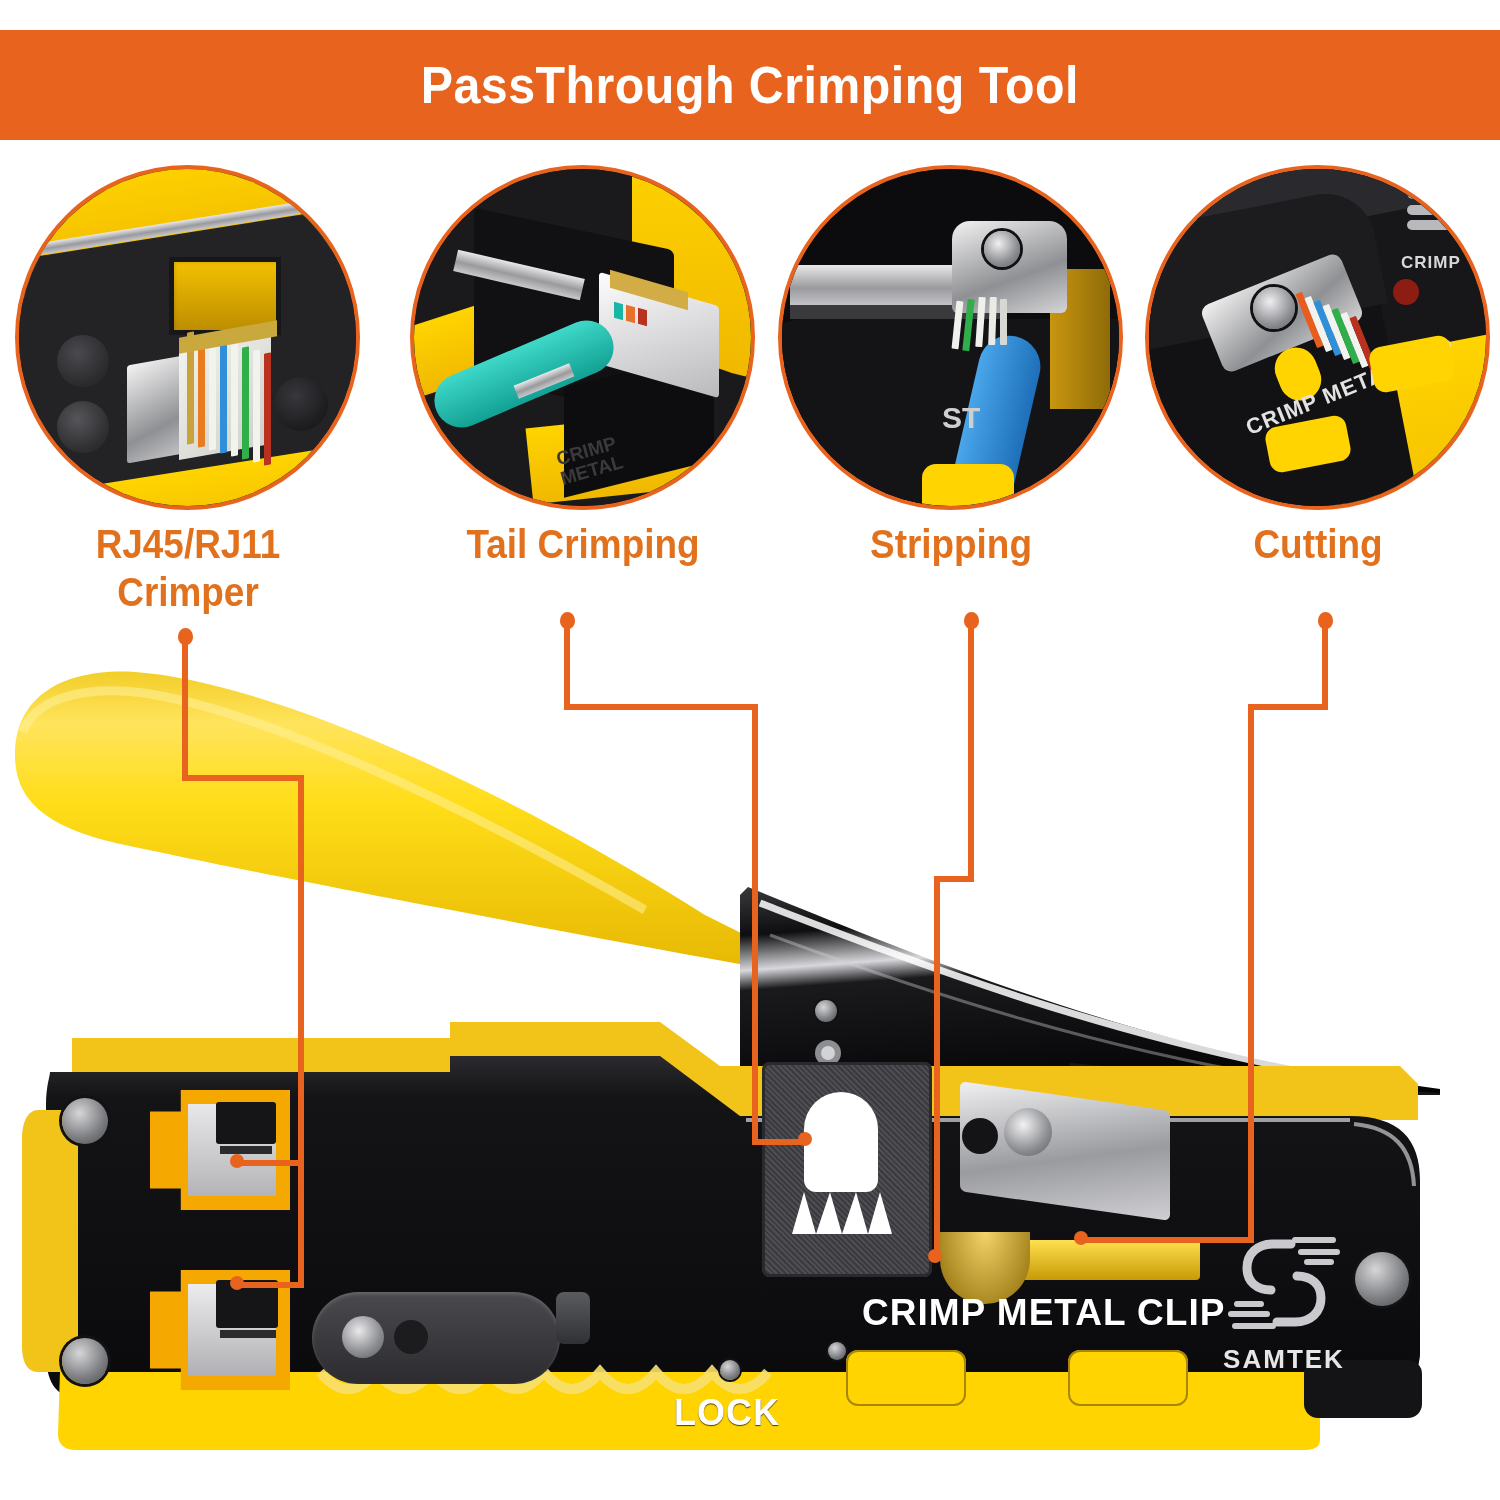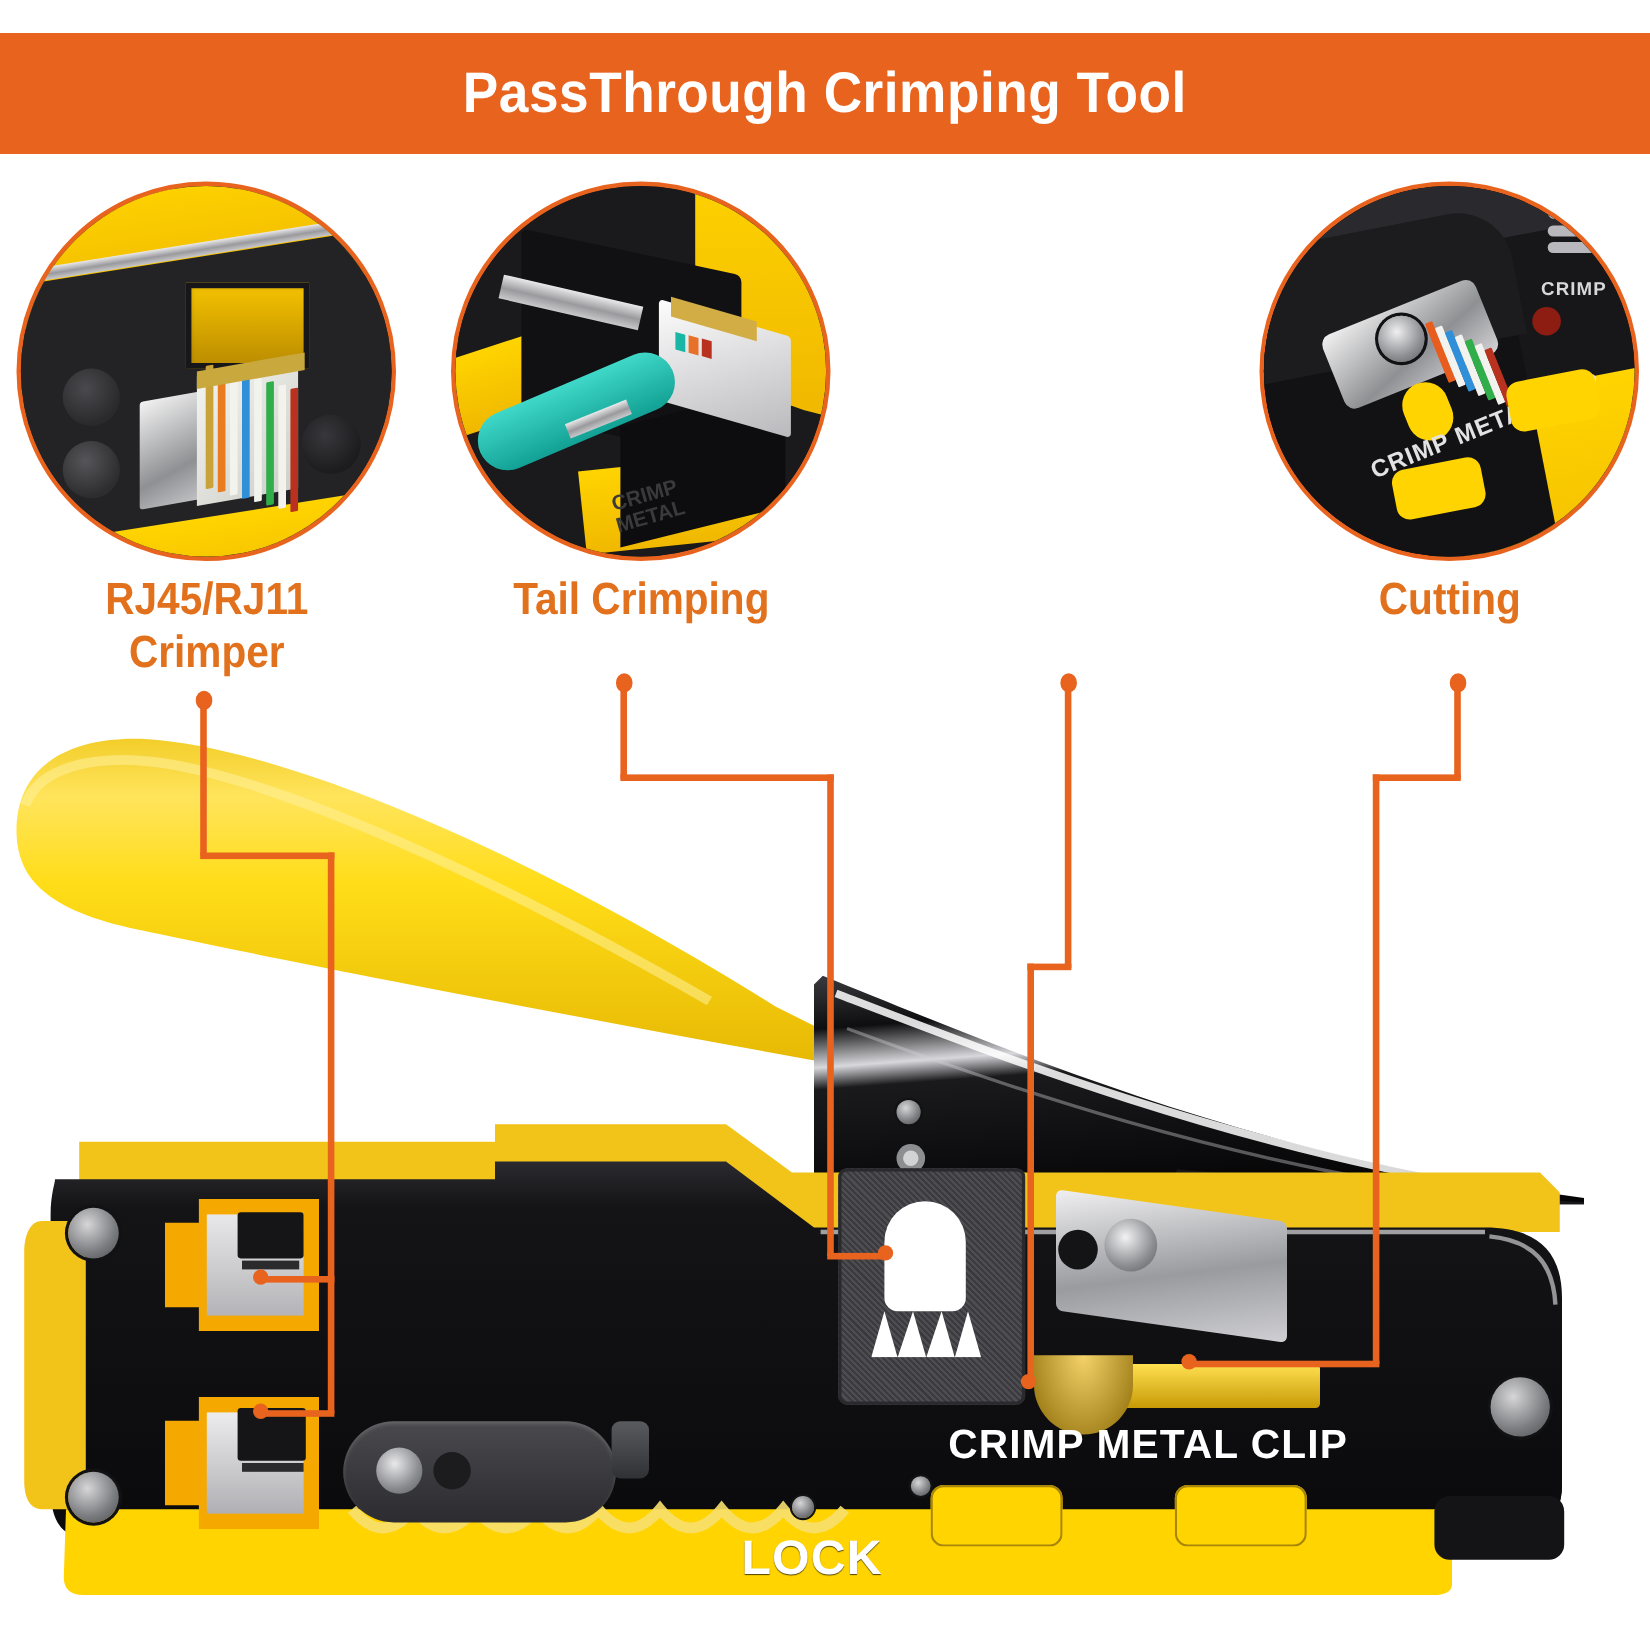--- a/index.html
+++ b/index.html
@@ -171,20 +171,48 @@
 
         <div style="position:absolute;left:115px;top:272px;width:120px;color:#3a3a3a;font-size:19px;font-weight:bold;line-height:20px;transform:rotate(-16deg);text-align:center;font-family:'Liberation Sans',sans-serif;">CRIMP METAL</div>
         <div class="mtl" style="left:100px;top:205px;width:60px;height:14px;transform:rotate(-22deg);"></div>
       </div>
     </div>
     <div class="caption" style="left:-42px;top:355px;">
       <div>Tail Crimping</div>
     </div>
   </div>
 
+  <div class="feature" style="left:778px;">
+    <div class="circle">
+      <div class="c-inner">
+        <div class="blk" style="left:-20px;top:-20px;width:400px;height:400px;background:#0c0c0e;"></div>
+        <div class="blk" style="left:-20px;top:150px;width:400px;height:220px;background:#141417;border-radius:40px 0 0 0;"></div>
+        <div class="ylw" style="left:268px;top:100px;width:60px;height:140px;background:linear-gradient(90deg,#c8960f,#8f6b08);"></div>
+
+        <div class="mtl" style="left:8px;top:96px;width:215px;height:42px;"></div>
+        <div style="position:absolute;left:8px;top:136px;width:215px;height:14px;background:#3a3a3d;"></div>
+        <div class="mtl2" style="left:170px;top:52px;width:115px;height:92px;border-radius:18px 18px 6px 6px;"></div>
+        <div class="screw" style="left:202px;top:62px;width:36px;height:36px;background:radial-gradient(circle at 40% 35%,#f0f0f2,#8c8d91 60%,#5e5f63);"></div>
+
+        <div style="position:absolute;left:182px;top:165px;width:62px;height:190px;background:linear-gradient(90deg,#4aa6ea,#1d6fb8);border-radius:31px;transform:rotate(13deg);"></div>
+
+        <div class="w" style="left:172px;top:132px;height:48px;background:#f0f0ec;transform:rotate(6deg);"></div>
+        <div class="w" style="left:183px;top:130px;height:52px;background:#2fae4a;transform:rotate(6deg);"></div>
+        <div class="w" style="left:195px;top:128px;height:50px;background:#f0f0ec;transform:rotate(4deg);"></div>
+        <div class="w" style="left:207px;top:128px;height:48px;background:#ebebe6;transform:rotate(2deg);"></div>
+        <div class="w" style="left:218px;top:130px;height:46px;background:#d8d8d2;transform:rotate(0deg);"></div>
+
+        <div style="position:absolute;left:160px;top:232px;color:#cfcfcf;font-size:30px;font-weight:bold;font-family:'Liberation Sans',sans-serif;">ST</div>
+        <div class="ypad" style="left:140px;top:295px;width:92px;height:58px;border-radius:14px;box-shadow:none;"></div>
+      </div>
+    </div>
+    <div class="caption" style="left:-42px;top:355px;">
+      <div>Stripping</div>
+    </div>
+  </div>
 
   <div class="feature" style="left:1145px;">
     <div class="circle">
       <div class="c-inner">
         <div class="blk" style="left:-30px;top:-30px;width:420px;height:420px;background:#17171a;"></div>
         <div class="blk" style="left:-40px;top:-10px;width:420px;height:66px;background:#2a2a2e;transform:rotate(-11deg);"></div>
         <div class="ylw" style="left:175px;top:175px;width:250px;height:230px;transform:rotate(-11deg);"></div>
         <div class="blk" style="left:-40px;top:120px;width:290px;height:250px;background:#121214;transform:rotate(-11deg);"></div>
         <div class="blk" style="left:-30px;top:40px;width:260px;height:120px;background:#1c1c1f;border-radius:0 50px 0 0;transform:rotate(-11deg);"></div>
 
@@ -309,26 +337,43 @@
 
   <div style="position:absolute;left:960px;top:476px;width:210px;height:150px;">
     <div style="position:absolute;left:0;top:0;width:210px;height:110px;background:linear-gradient(165deg,#f0f0f2,#9a9b9f 55%,#d0d0d4);transform:skewY(8deg);border-radius:6px;"></div>
     <div class="screw" style="left:44px;top:12px;width:48px;height:48px;box-shadow:none;background:radial-gradient(circle at 40% 35%,#f2f2f4,#8d8e92 60%,#5b5c60);"></div>
     <div style="position:absolute;left:2px;top:22px;width:36px;height:36px;border-radius:50%;background:#141417;"></div>
   </div>
 
   <div style="position:absolute;left:1010px;top:620px;width:190px;height:40px;background:linear-gradient(180deg,#FFE050,#C79A06);border-radius:4px;"></div>
   <div style="position:absolute;left:940px;top:612px;width:90px;height:72px;background:radial-gradient(ellipse at 50% 0%,#F5D36A,#8b6a05);border-radius:0 0 46px 46px;"></div>
 
-  <div class="stamp" style="left:674px;top:772px;font-size:44px;">LOCK</div>
+  <div class="stamp" style="left:674px;top:772px;font-size:36px;">LOCK</div>
   <div class="stamp" style="left:862px;top:672px;font-size:37px;">CRIMP METAL CLIP</div>
 
   <div class="ypad" style="left:846px;top:730px;width:120px;height:56px;box-shadow:inset 0 0 0 2px #a8860a;"></div>
   <div class="ypad" style="left:1068px;top:730px;width:120px;height:56px;box-shadow:inset 0 0 0 2px #a8860a;"></div>
 
+  <div class="samtek-wrap" style="left:1204px;top:608px;width:160px;">
+    <svg width="126" height="110" viewBox="0 0 126 110">
+      <g fill="none" stroke="#c9c9ce" stroke-width="9" stroke-linecap="round">
+        <path d="M70,16 H52 C36,16 26,26 26,40 C26,54 36,62 50,62"></path>
+        <path d="M56,94 H74 C90,94 100,84 100,70 C100,56 90,48 76,48"></path>
+      </g>
+      <g stroke="#c9c9ce" stroke-width="6" stroke-linecap="round">
+        <path d="M74,12 H112"></path>
+          <path d="M80,24 H116"></path>
+          <path d="M86,34 H110"></path>
+        <path d="M52,98 H14"></path>
+          <path d="M46,86 H10"></path>
+          <path d="M40,76 H16"></path>
+      </g>
+    </svg>
+    <div class="samtek-name">SAMTEK</div>
+  </div>
 </div>
 
 <div class="callout-layer">
 
   <div>
     <div class="cl-dot" style="left:178px;top:628px;"></div>
     <div class="cl-v" style="left:182px;top:640px;height:138px;"></div>
     <div class="cl-h" style="left:182px;top:775px;width:122px;"></div>
     <div class="cl-v" style="left:298px;top:775px;height:510px;"></div>
     <div class="cl-h" style="left:238px;top:1160px;width:66px;"></div>

